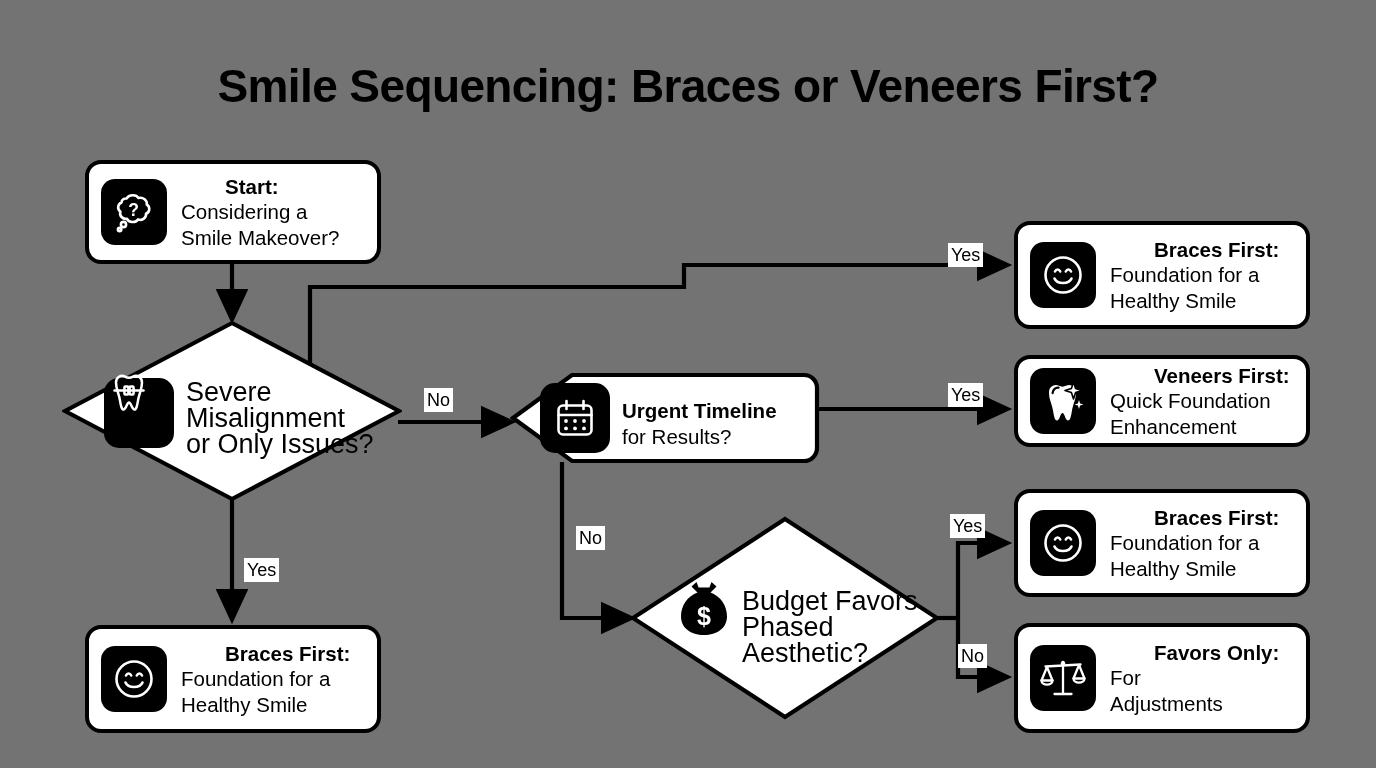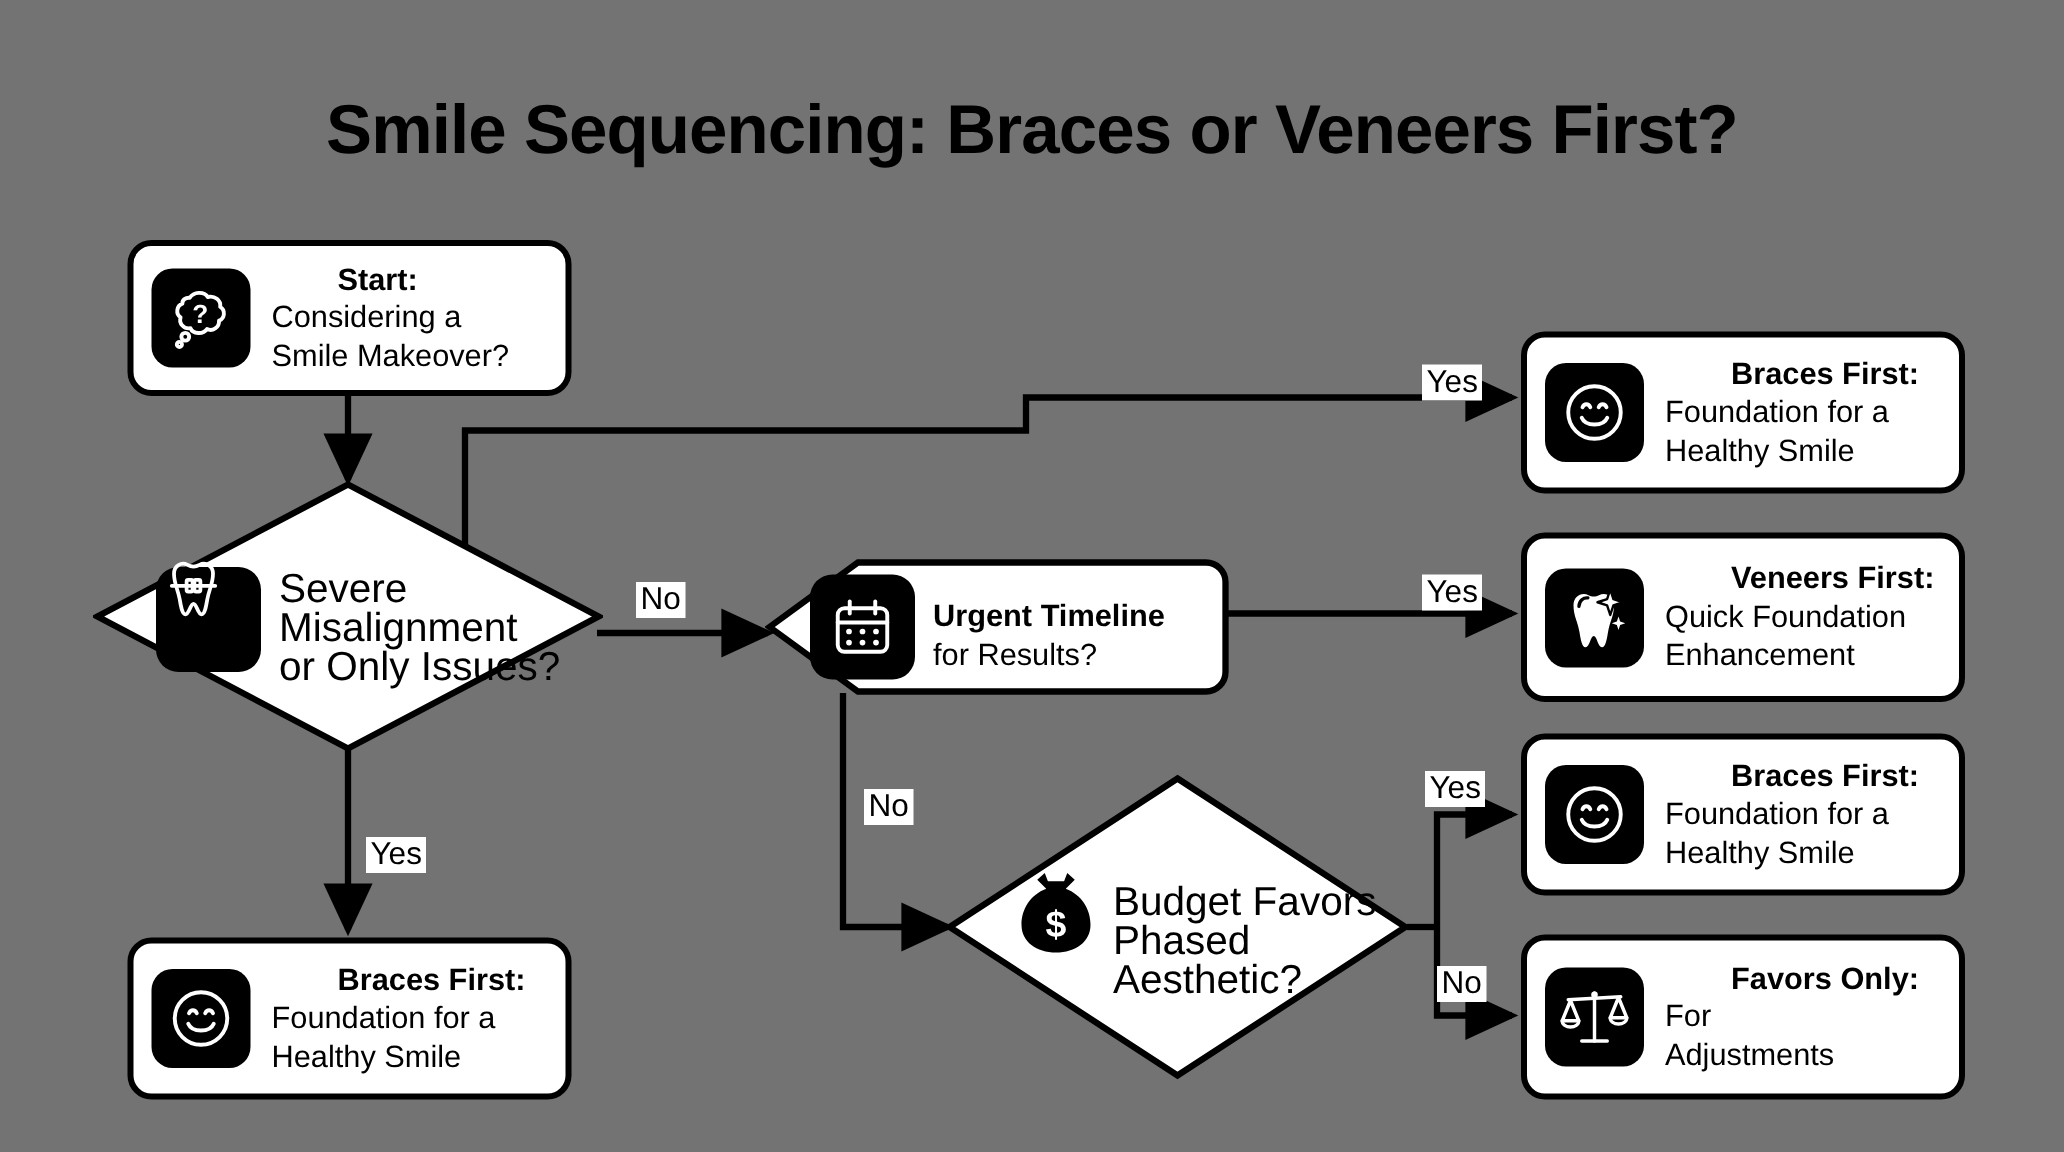--- a/index.html
+++ b/index.html
@@ -39,21 +39,21 @@
     position: absolute;
     left: 0;
     top: 0;
     width: 1376px;
     height: 768px;
   }
 
   
   .edge-label {
     position: absolute;
-    font-size: 21px;
+    font-size: 18px;
     line-height: 24px;
     color: #000;
     white-space: nowrap;
     background: #ffffff;
     padding: 0 3px;
   }
 
   
   .card {
     position: absolute;
@@ -295,21 +295,21 @@
         </g>
       </svg>
     </div>
     <div class="card-text">
       <div><span class="lead">Braces First:</span></div>
       <div>Foundation for a</div>
       <div>Healthy Smile</div>
     </div>
   </div>
 
-  <div class="card" style="left:1014px; top:355px; width:296px; height:113px;">
+  <div class="card" style="left:1014px; top:355px; width:296px; height:92px;">
     <div class="icon-tile">
       <svg width="50" height="50" viewBox="0 0 50 50">
         <path d="M11 16.5 C11 10.5 16.5 7.5 21 9.8 C23 10.9 26 10.9 28 9.8
                  C32.5 7.5 38 10.5 38 16.5 C38 23.5 35.2 27.5 34 34.5
                  C33.2 39.5 32.3 44.5 30 44.5 C27.2 44.5 26.7 37 24.5 37
                  C22.3 37 21.8 44.5 19 44.5 C16.7 44.5 15.8 39.5 15 34.5
                  C13.8 27.5 11 23.5 11 16.5 Z" fill="#ffffff"></path>
         <path d="M14.6 17.2 C14.9 13.4 17.6 11.2 20.6 11.6" fill="none" stroke="#000000" stroke-width="2.2" stroke-linecap="round"></path>
         <path d="M35.5 6 L37.6 12.4 L44 14.5 L37.6 16.6 L35.5 23 L33.4 16.6 L27 14.5 L33.4 12.4 Z" fill="#ffffff" stroke="#000000" stroke-width="1.6" stroke-linejoin="round"></path>
         <path d="M41 24 L42.1 27.4 L45.5 28.5 L42.1 29.6 L41 33 L39.9 29.6 L36.5 28.5 L39.9 27.4 Z" fill="#ffffff"></path>

